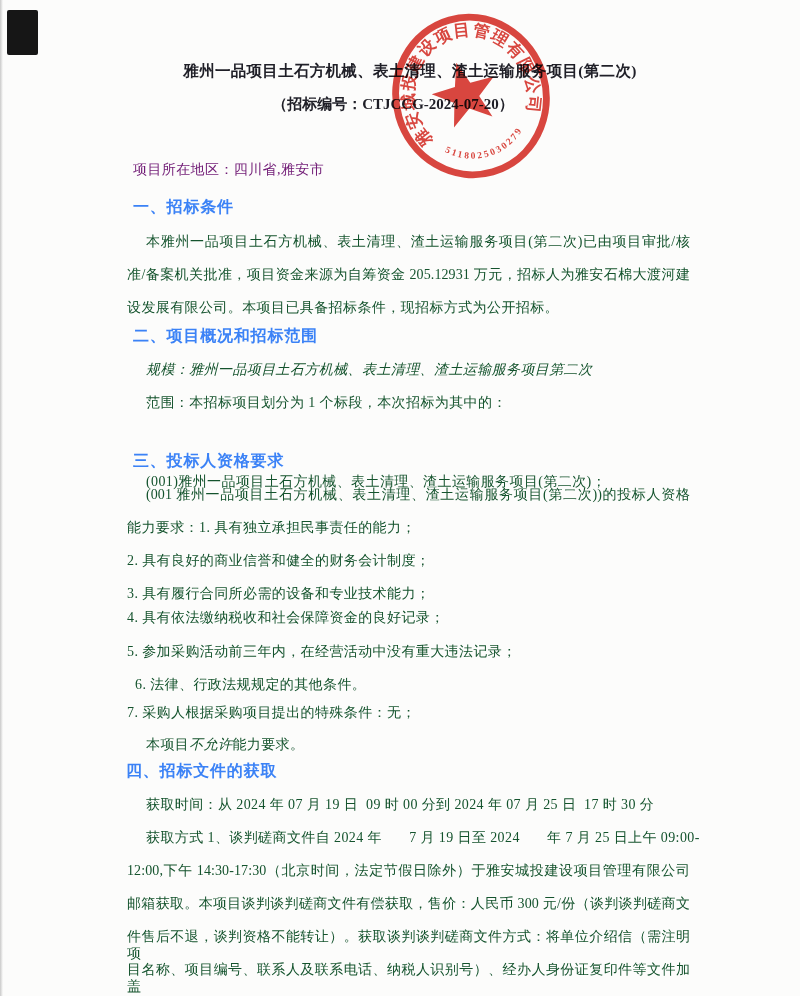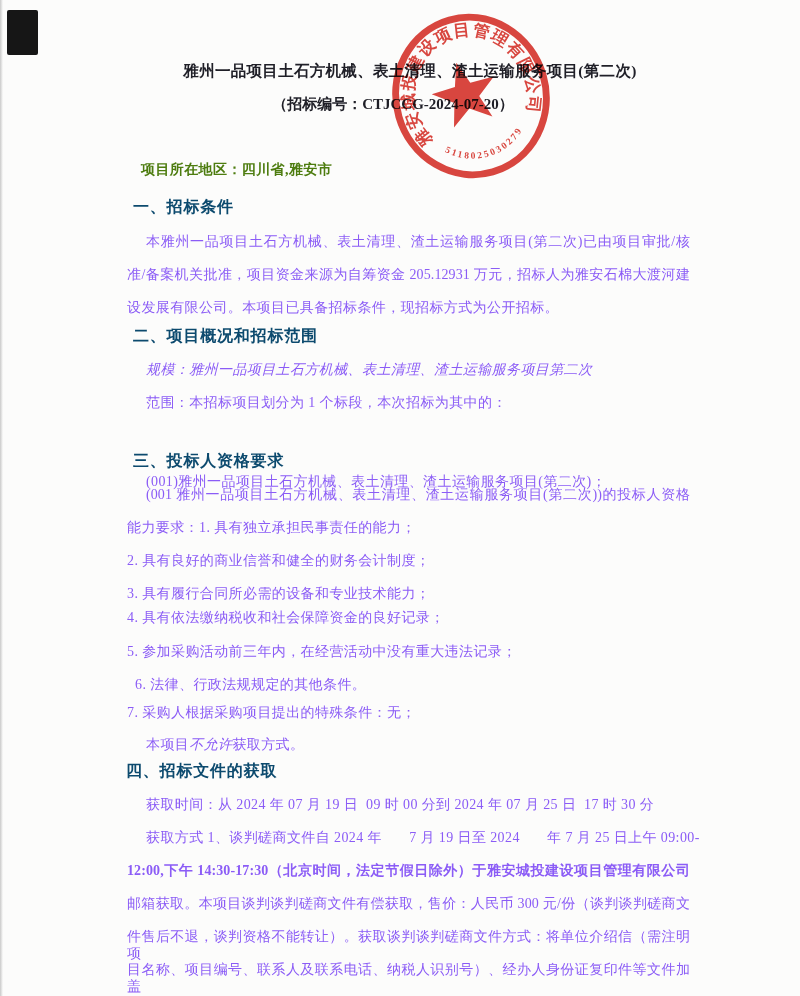--- a/index.html
+++ b/index.html
@@ -11,23 +11,23 @@
   }
   .edge-left{position:absolute;left:0;top:0;width:3px;height:996px;
     background:linear-gradient(to right,#c9c9c9,rgba(250,250,250,0));}
   .artifact{position:absolute;left:7px;top:10px;width:31px;height:45px;
     background:#161616;border-radius:2px;}
   .title1{position:absolute;top:61px;left:20px;width:780px;text-align:center;
     font-weight:bold;font-size:15.5px;letter-spacing:0.3px;color:#1f1f27;}
   .title2{position:absolute;top:95px;left:0;width:786px;text-align:center;
     font-weight:bold;font-size:15px;color:#1f1f27;}
   .line{position:absolute;font-size:14px;line-height:17px;white-space:pre;
-    letter-spacing:0.4px;color:#8b5cf6;}
-  .b{font-weight:bold;color:#4d7c0f;margin-left:8px;}
-  .head{font-weight:bold;font-size:16px;letter-spacing:0.8px;color:#0c4a6e;}
+    letter-spacing:0.4px;color:#14532d;}
+  .b{font-weight:normal;color:#701a75;}
+  .head{font-weight:bold;font-size:16px;letter-spacing:0.8px;color:#3b82f6;}
   .just{white-space:normal;text-align:justify;text-align-last:justify;
     text-justify:inter-character;letter-spacing:0.1px;}
   .it{font-style:italic;}
   .seal{position:absolute;left:386px;top:4px;mix-blend-mode:multiply;opacity:0.92;}
 </style>
 </head>
 <body>
 
 <div class="page">
   <div class="edge-left"></div>
@@ -48,25 +48,25 @@
       <div class="line " style="top: 427px; left: 146px; margin-top: 46px;">(001)雅州一品项目土石方机械、表土清理、渣土运输服务项目(第二次)；</div>
       <div class="line head" style="top: 452px; left: 133px;">三、投标人资格要求</div>
       <div class="line just" style="top: 486px; left: 146px; width: 544px;">(001 雅州一品项目土石方机械、表土清理、渣土运输服务项目(第二次))的投标人资格</div>
       <div class="line " style="top: 519px; left: 127px;">能力要求：1. 具有独立承担民事责任的能力；</div>
       <div class="line " style="top: 552px; left: 127px;">2. 具有良好的商业信誉和健全的财务会计制度；</div>
       <div class="line " style="top: 585px; left: 127px;">3. 具有履行合同所必需的设备和专业技术能力；</div>
       <div class="line " style="top: 609px; left: 127px;">4. 具有依法缴纳税收和社会保障资金的良好记录；</div>
       <div class="line " style="top: 643px; left: 127px;">5. 参加采购活动前三年内，在经营活动中没有重大违法记录；</div>
       <div class="line " style="top: 676px; left: 127px; margin-left: 8px;">6. 法律、行政法规规定的其他条件。</div>
       <div class="line " style="top: 704px; left: 127px;">7. 采购人根据采购项目提出的特殊条件：无；</div>
-      <div class="line " style="top: 736px; left: 146px;"><span>本项目</span><span class="it">不允许</span><span>获取方式。</span></div>
+      <div class="line " style="top: 736px; left: 146px;"><span>本项目</span><span class="it">不允许</span><span>能力要求。</span></div>
       <div class="line head" style="top: 762px; left: 126px;">四、招标文件的获取</div>
       <div class="line " style="top: 796px; left: 146px;">获取时间：从 2024 年 07 月 19 日  09 时 00 分到 2024 年 07 月 25 日  17 时 30 分</div>
       <div class="line " style="top: 829px; left: 146px;">获取方式 1、谈判磋商文件自 2024 年       7 月 19 日至 2024       年 7 月 25 日上午 09:00-</div>
-      <div class="line just" style="top: 862px; left: 127px; width: 563px; font-weight: bold;">12:00,下午 14:30-17:30（北京时间，法定节假日除外）于雅安城投建设项目管理有限公司</div>
+      <div class="line just" style="top: 862px; left: 127px; width: 563px;">12:00,下午 14:30-17:30（北京时间，法定节假日除外）于雅安城投建设项目管理有限公司</div>
       <div class="line just" style="top: 895px; left: 127px; width: 563px;">邮箱获取。本项目谈判谈判磋商文件有偿获取，售价：人民币 300 元/份（谈判谈判磋商文</div>
       <div class="line just" style="top: 928px; left: 127px; width: 563px;">件售后不退，谈判资格不能转让）。获取谈判谈判磋商文件方式：将单位介绍信（需注明项</div>
       <div class="line just" style="top: 961px; left: 127px; width: 563px;">目名称、项目编号、联系人及联系电话、纳税人识别号）、经办人身份证复印件等文件加盖</div>
     </div>
 
   <svg class="seal" width="170" height="178" viewBox="0 0 170 178">
     <g transform="rotate(-16 85 92)">
       <ellipse cx="85" cy="92" rx="75" ry="79" fill="none" stroke="#d8372f" stroke-width="7"></ellipse>
       <path id="sealArcTop" d="M 35.6 122.5 A 57 61 0 1 1 134.4 122.5" fill="none"></path>
       <path id="sealArcBottom" d="M 42.6 136.5 A 60 63 0 0 0 127.4 136.5" fill="none"></path>

